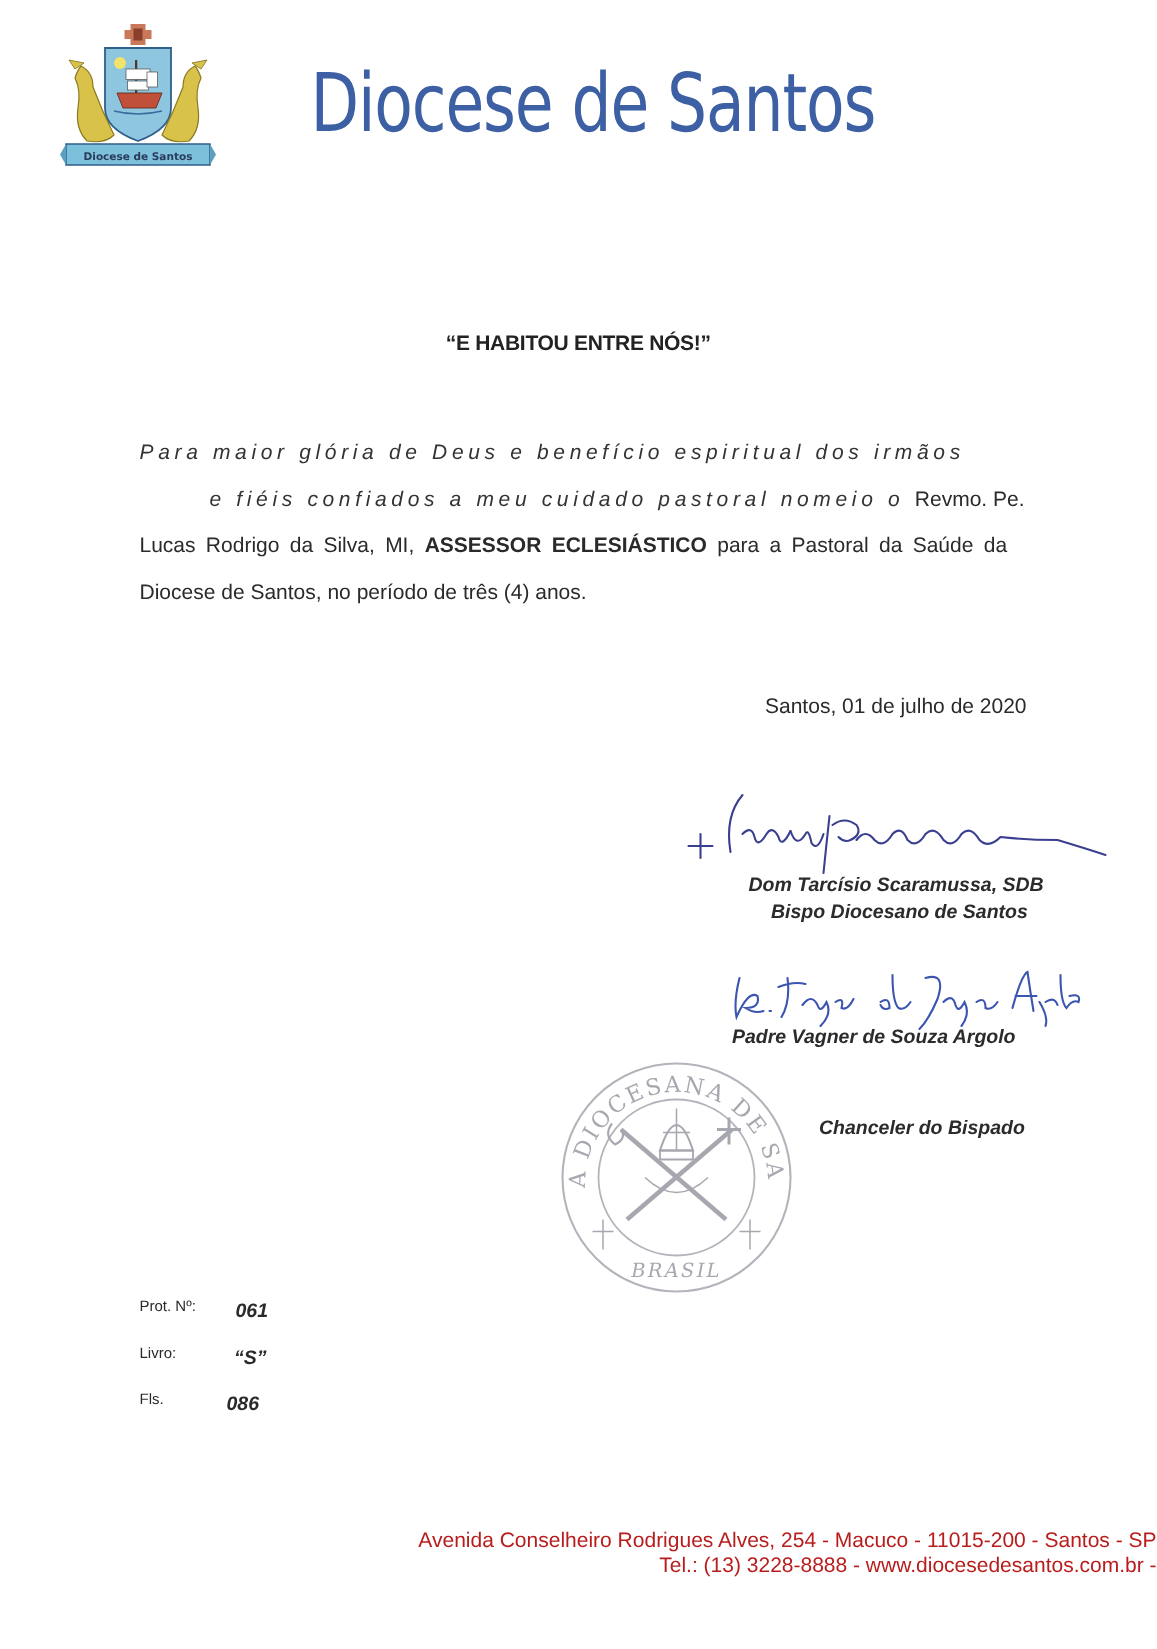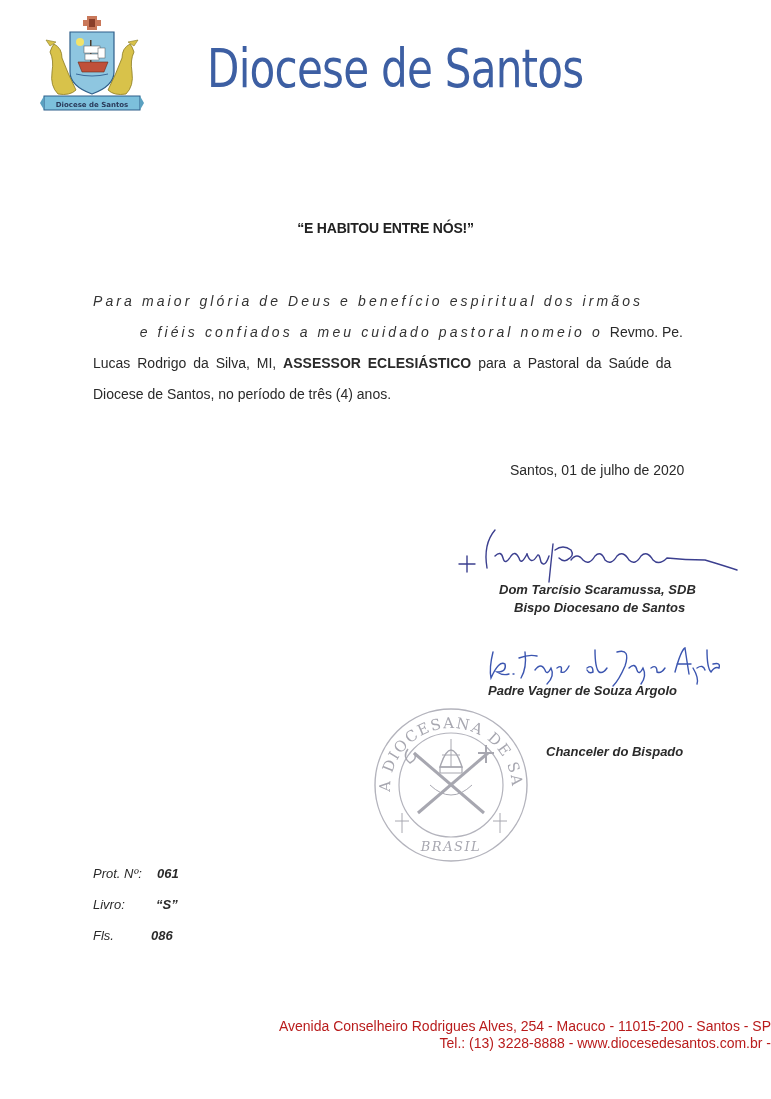--- a/index.html
+++ b/index.html
@@ -27,21 +27,21 @@
   .signer { position: absolute; font-size: 13px; font-weight: bold; font-style: italic; color: #2b2b2b; white-space: nowrap; }
   #signer1-name { left: 487px; top: 582px; margin-left: 12px; }
   #signer1-role { left: 514px; top: 600px; }
   #signer2-name { left: 488px; top: 683px; }
   #signer2-role { left: 546px; top: 701px; margin-top: 43px; }
 
   
   #seal { left: 368px; top: 705px; width: 166px; height: 160px; opacity: 0.75; }
 
   
-  .proto-label { position: absolute; font-size: 13px; color: #2a2a2a; white-space: nowrap; font-style: italic; }
+  .proto-label { position: absolute; font-size: 10px; color: #2a2a2a; white-space: nowrap; }
   .proto-value { position: absolute; font-size: 13px; font-weight: bold; font-style: italic; color: #2a2a2a; white-space: nowrap; }
 
   
   #footer { left: 0; width: 771px; top: 1018px; text-align: right; font-size: 14px; color: #b91c1c; line-height: 17px; }
   #footer div { white-space: nowrap; }
 </style>
 </head>
 <body>
 
 <div class="abs" id="crest">

